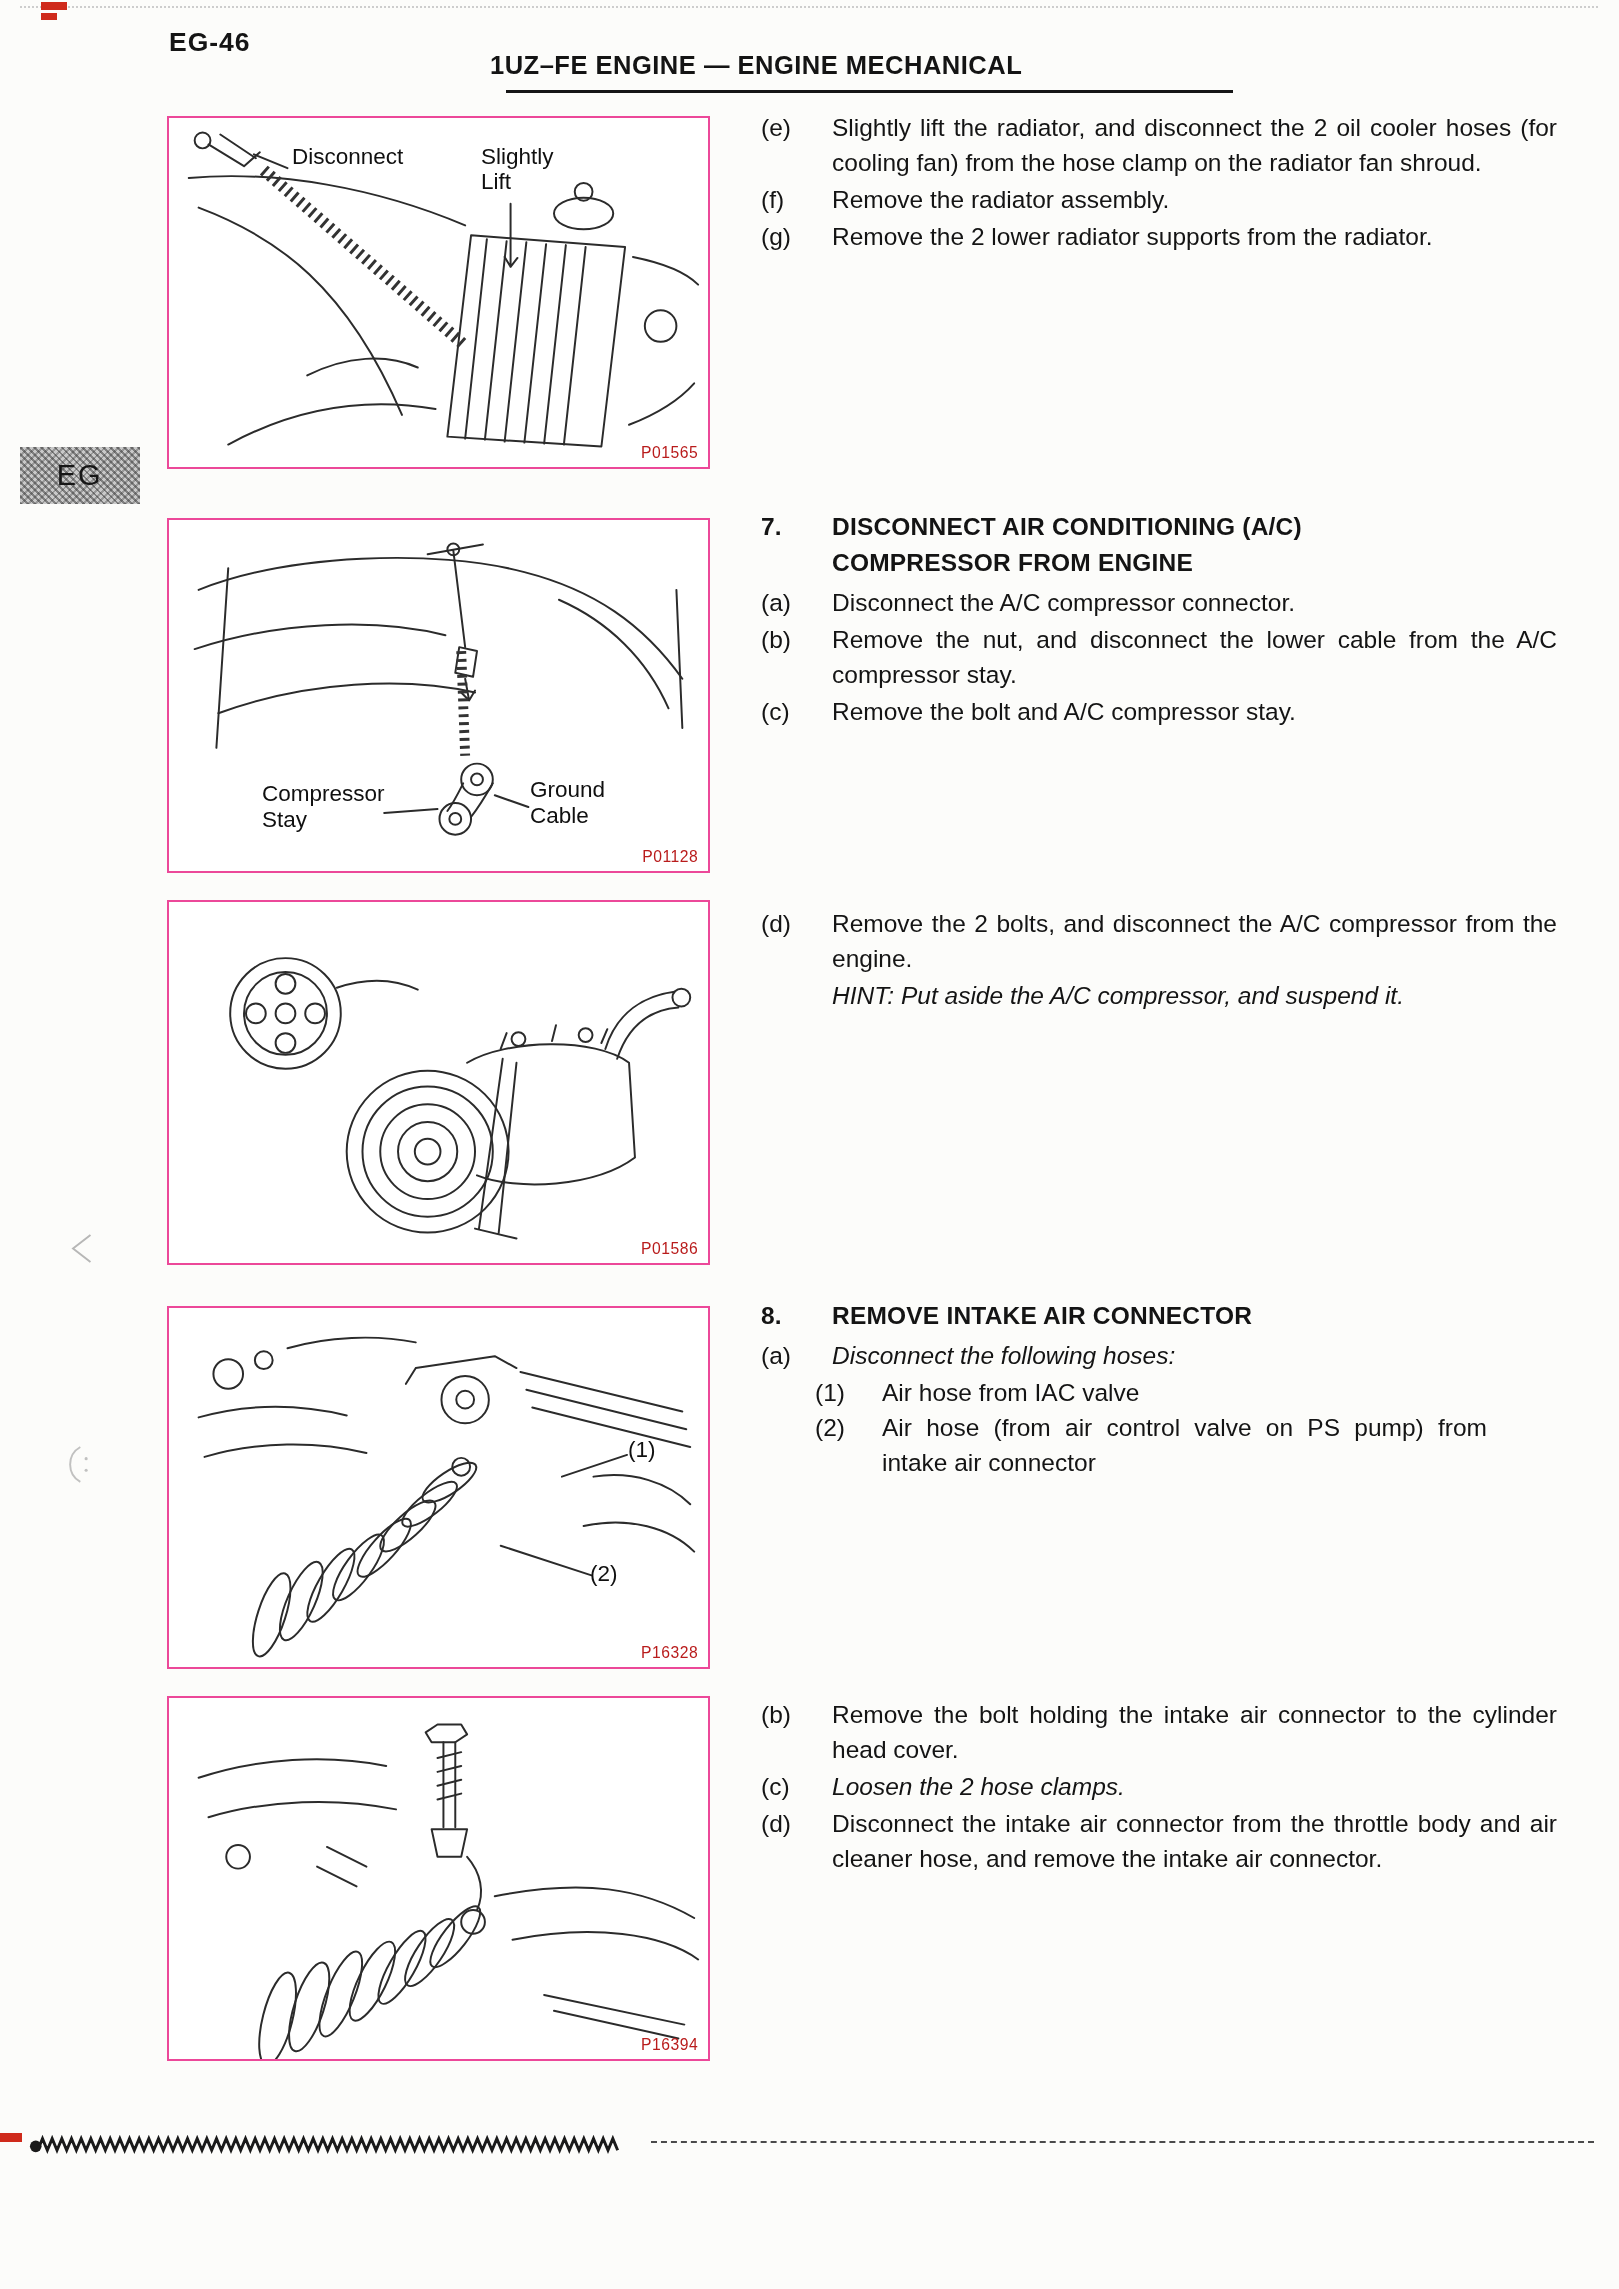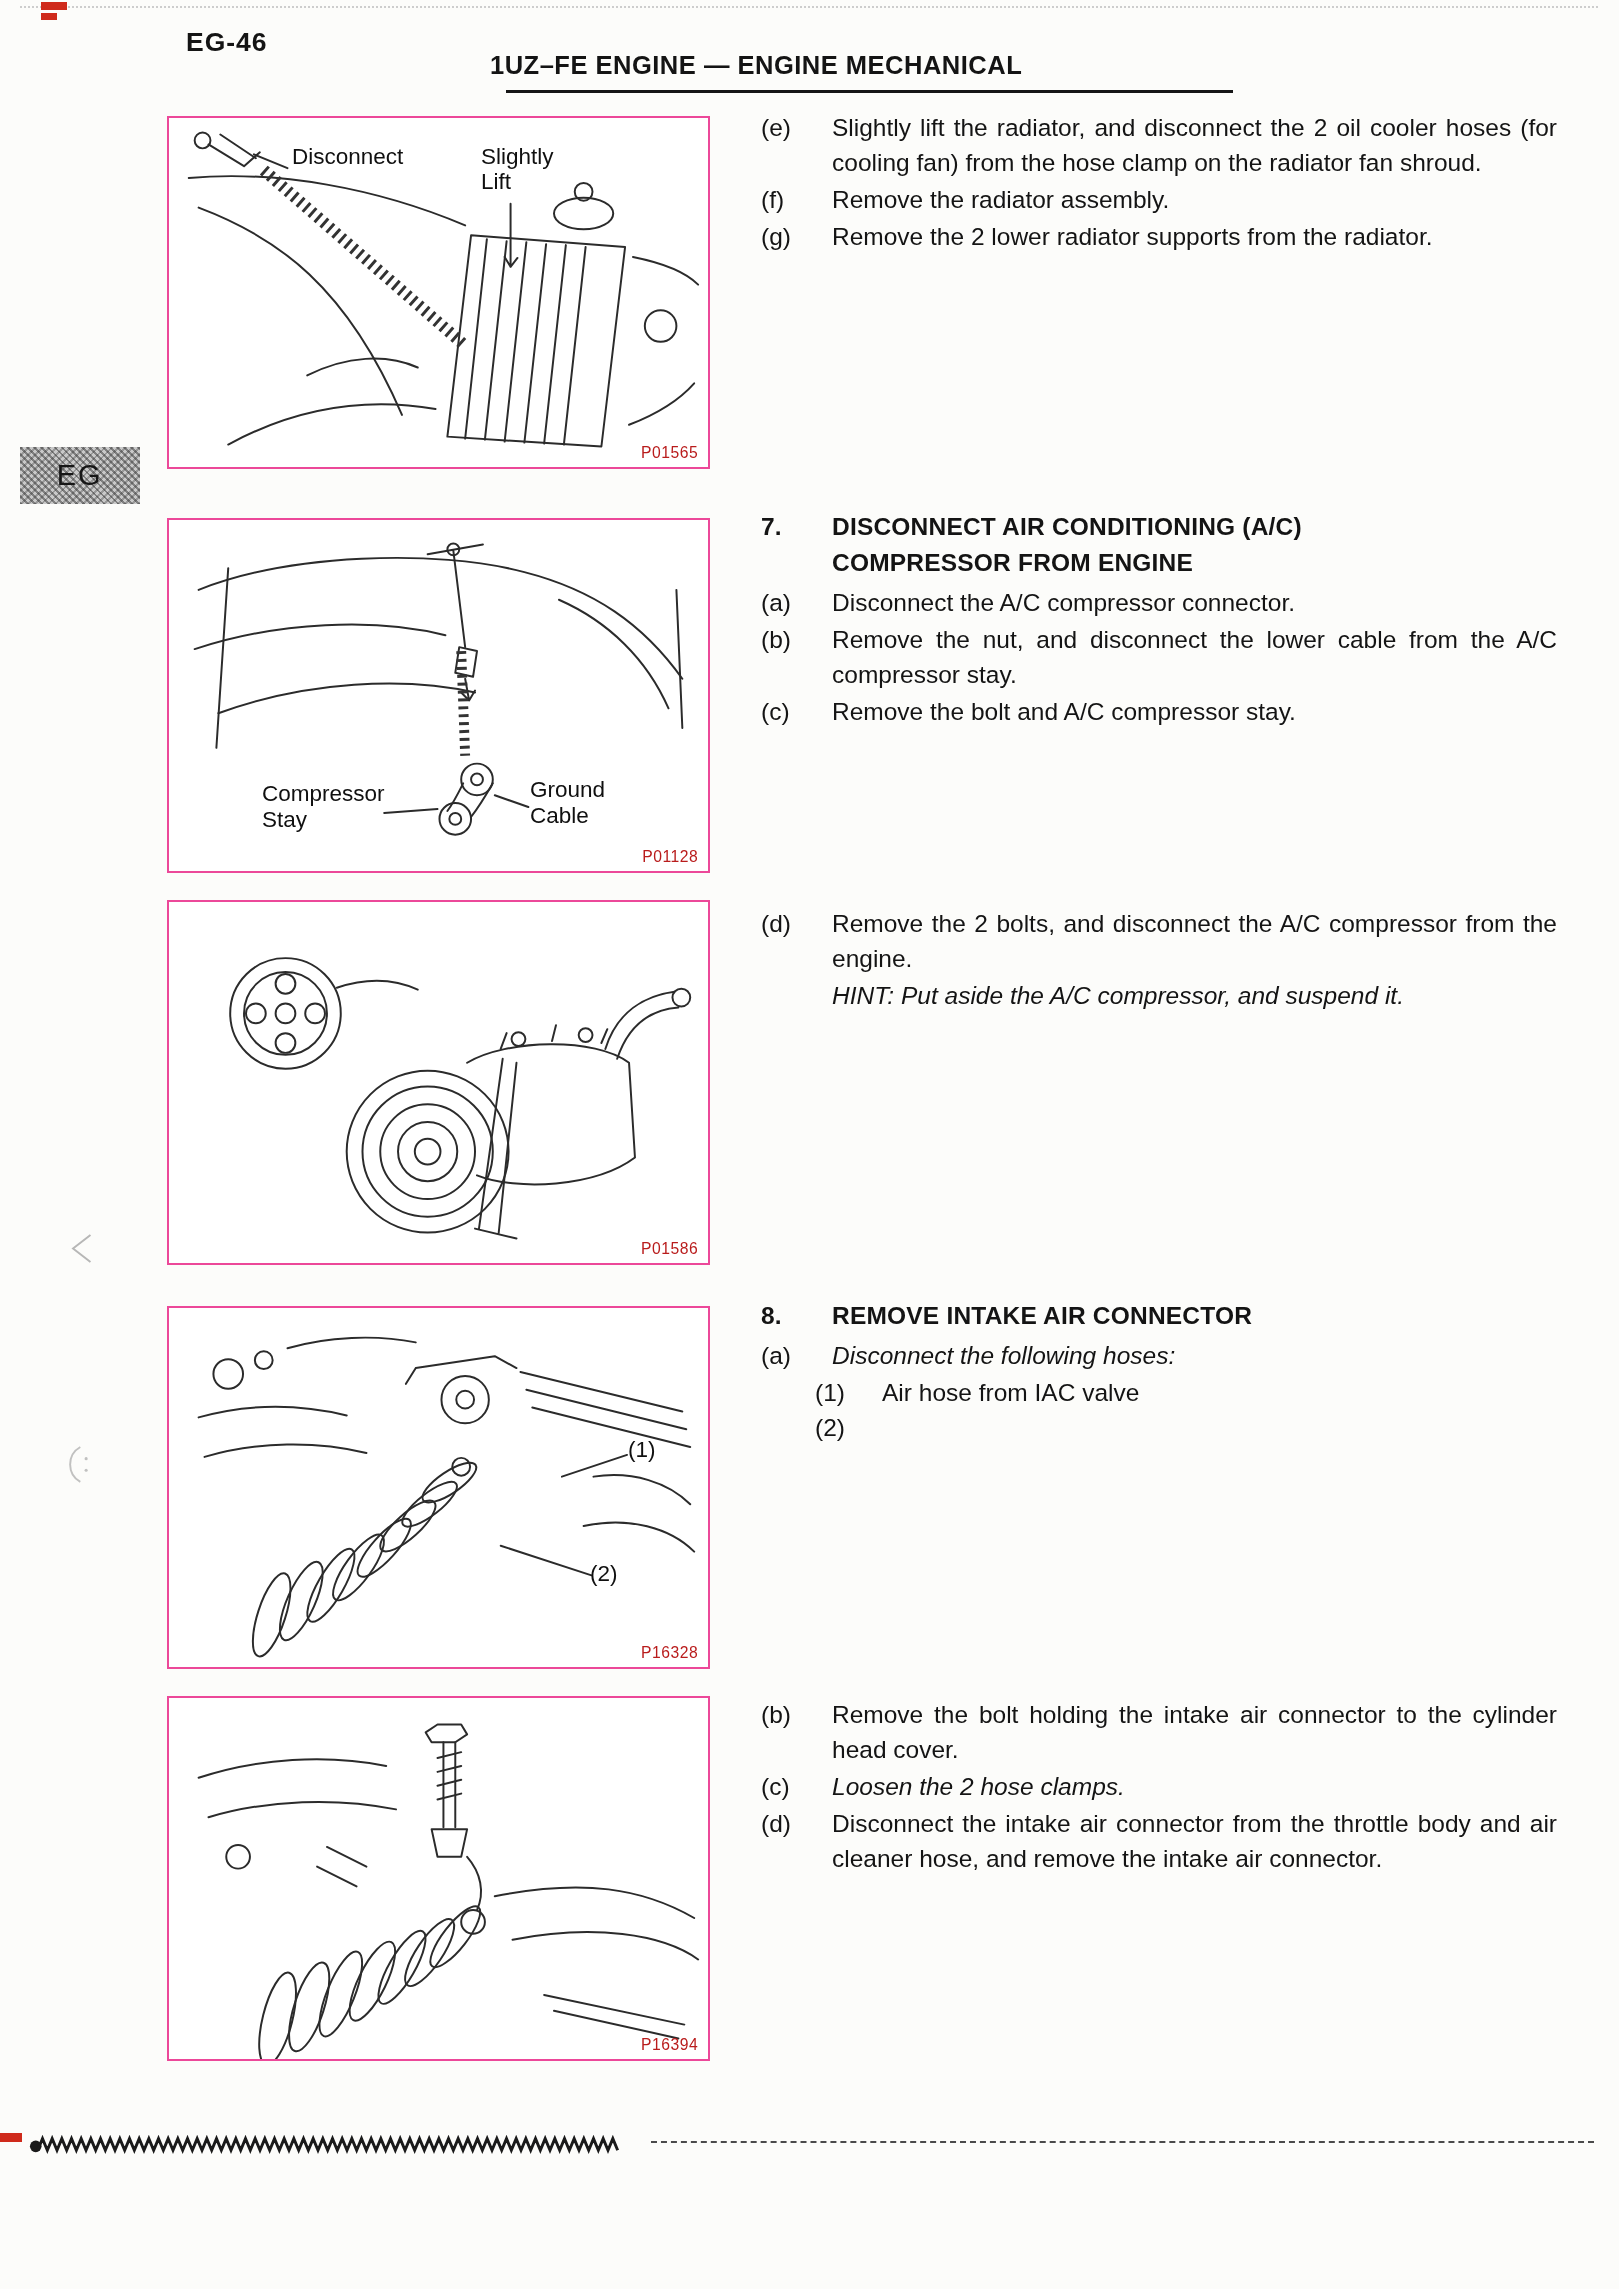--- a/index.html
+++ b/index.html
@@ -4,21 +4,21 @@
 <style>
   html,body{margin:0;padding:0;}
   body{
     width:1619px;height:2290px;position:relative;overflow:hidden;
     background:#fcfcfa;color:#141414;
     font-family:"Liberation Sans", sans-serif;
   }
   .abs{position:absolute;}
 
   
-  .page-num{position:absolute;left:169px;top:27.4px;font-size:26.5px;font-weight:bold;letter-spacing:1px;margin-left:17px;}
+  .page-num{position:absolute;left:169px;top:27.4px;font-size:26.5px;font-weight:bold;letter-spacing:1px;}
   .head-title{position:absolute;left:490px;top:51px;width:765px;
     font-size:25.5px;font-weight:bold;letter-spacing:0.5px;}
   .head-rule{position:absolute;left:506px;top:90px;width:727px;height:2.9px;background:#161616;}
 
   
   .side-tab{
     position:absolute;left:19.6px;top:447px;width:120px;height:57px;
     background-color:#c9c9c9;
     background-image:
       repeating-linear-gradient(45deg, rgba(40,40,40,.45) 0 2px, rgba(0,0,0,0) 2px 4.9px),
@@ -257,20 +257,21 @@
   <div class="step">
     <span class="lbl">(a)</span>
     <span class="txt nojust">Disconnect the following hoses:</span>
   </div>
   <div class="substep">
     <span class="lbl">(1)</span>
     <span class="txt">Air hose from IAC valve</span>
   </div>
   <div class="substep">
     <span class="lbl">(2)</span>
+    <span class="txt">Air hose (from air control valve on PS pump) from intake air connector</span>
   </div>
 </div>
 
 <div class="rcol" style="top:1697px;">
   <div class="step">
     <span class="lbl">(b)</span>
     <span class="txt">Remove the bolt holding the intake air connector to the cylinder head cover.</span>
   </div>
   <div class="step">
     <span class="lbl">(c)</span>

